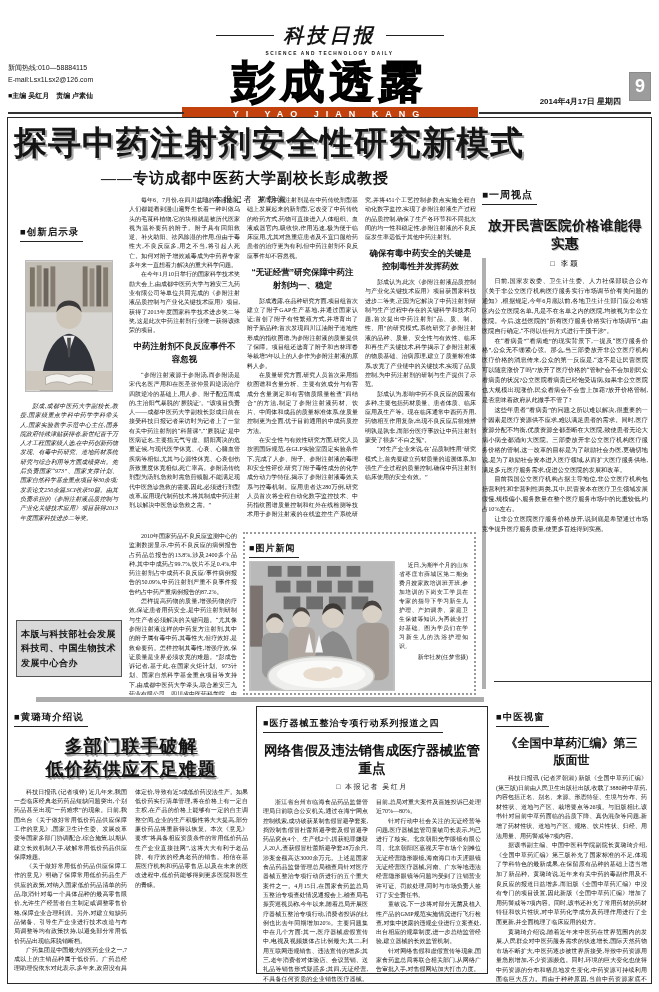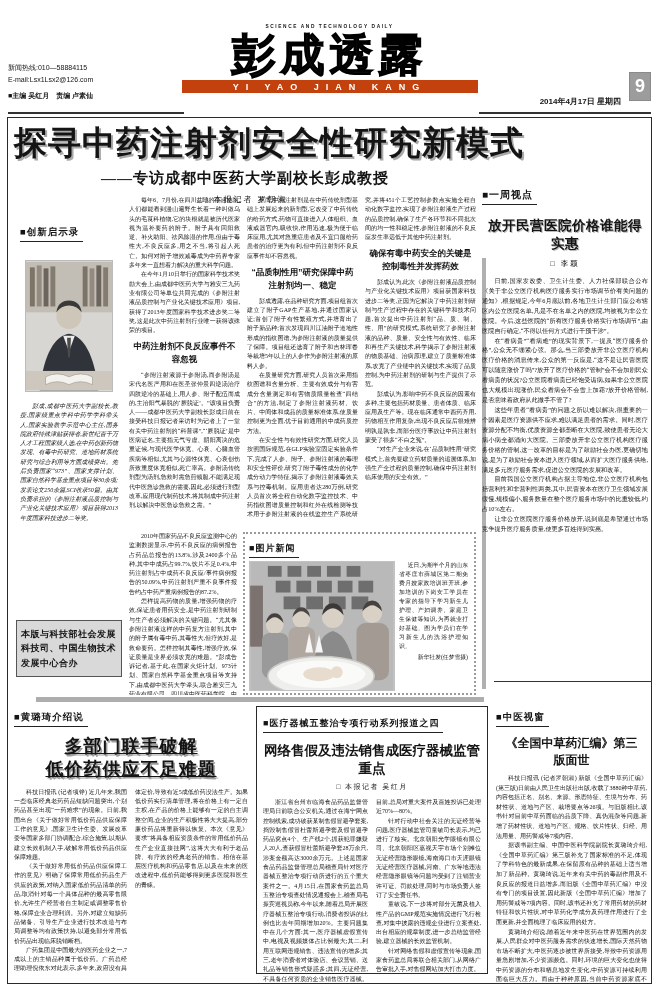--- a/index.html
+++ b/index.html
@@ -92,20 +92,25 @@
 
 <div class="page">
 
   <div class="mast-left">
     <div>新闻热线:010—58884115</div>
     <div>E-mail:Lsx1Lsx2@126.com</div>
     <div class="editors">■主编 吴红月　责编 卢素仙</div>
   </div>
 
   <div class="mast-center">
+    <div class="paper-name-row">
+      <span class="mast-line"></span>
+      <span class="paper-name">科技日报</span>
+      <span class="mast-line"></span>
+    </div>
     <div class="paper-en">SCIENCE AND TECHNOLOGY DAILY</div>
     <div class="section-title">彭成透露</div>
     <div class="pinyin-bar">YI YAO JIAN KANG</div>
   </div>
 
   <div class="mast-date">2014年4月17日 星期四</div>
   <div class="page-badge">9</div>
   <div class="head-rule left"></div>
   <div class="head-rule right"></div>
 
@@ -144,21 +149,21 @@
         </svg>
         <div class="bio">彭成,成都中医药大学副校长,教授,国家级重点学科中药学学科带头人,国家实验教学示范中心主任,国务院政府特殊津贴获得者,新世纪百千万人才工程国家级人选,在中药创新药物发现、有毒中药研究、道地药材系统研究与综合利用等方面成绩突出。先后负责国家“973”、国家支撑计划、国家自然科学基金重点项目等30余项;发表论文250余篇,SCI收录50篇。由其负责承担的《参附注射液品质控制与产业化关键技术应用》项目获得2013年度国家科技进步二等奖。</div>
         <div class="sidebar-foot">本版与科技部社会发展科技司、中国生物技术发展中心合办</div>
       </div>
 
       <div class="article-area">
         <div class="cols3">
           <div class="pgroup"><p class="para">每年6、7月份,在四川盆地的江油地区,人们都能看到漫山遍野生长着一种叫做乌头的毛茛科植物,它的块根就是被历代医家视为温补要药的附子。附子具有回阳救逆、补火助阳、祛风除湿的作用,但由于毒性大,不良反应多,用之不当,将引起人死亡。如何对附子增效减毒成为中药界专家多年来一直想着力解决的重大科学问题。</p><p class="para">在今年1月10日举行的国家科学技术奖励大会上,由成都中医药大学与雅安三九药业有限公司等单位共同完成的《参附注射液品质控制与产业化关键技术应用》项目,获得了2013年度国家科学技术进步奖二等奖,这是此次中药注射剂行业唯一获得该殊荣的项目。</p></div>
           <h4 class="subhead">中药注射剂不良反应事件不容忽视</h4>
           <div class="pgroup"><p class="para">“参附注射液源于参附汤,而参附汤是宋代名医严用和在医圣张仲景四逆汤治疗四肢逆冷的基础上,用人参、附子配伍而成的,主治阳气暴脱的‘厥脱证’。”该项目负责人——成都中医药大学副校长彭成日前在接受科技日报记者采访时为记者上了一堂有关中药注射剂的“科普课”,“‘厥脱证’是中医病证名,主要指元气亏虚、阴阳离决的危重证候,与现代医学休克、心衰、心脑血管疾病等相似,尤其与心源性休克、心衰创伤所致重度休克相似,死亡率高。参附汤传统剂型为汤剂,急救时需急煎顿服,不能满足现代中医急诊急救的需要,因此,必须进行剂型改革,应用现代制药技术,将其制成中药注射剂,以解决中医急诊急救之需。”</p><p class="para">然而,中药注射剂是在中药传统剂型基础上发展起来的新剂型,它改变了中药传统的给药方式,药物可直接进入人体组织、血液或器官内,吸收快,作用迅速,极为便于临床应用,尤其对急重症患者及不宜口服给药患者的治疗更为有利,但中药注射剂不良反应事件却不容忽视。</p></div>
-          <h4 class="subhead">“品质制性用”研究保障中药注射剂均一、稳定</h4>
+          <h4 class="subhead">“无证经营”研究保障中药注射剂均一、稳定</h4>
           <div class="pgroup"><p class="para">彭成透露,在品种研究方面,项目组首次建立了附子GAP生产基地,并通过国家认证;首创了附子有性繁殖方式,并培育出了附子新品种;首次发现四川江油附子道地性形成的指纹图谱,为参附注射液的质量提供了保障。项目组还选育了附子和吉林珲春等栽培5年以上的人参作为参附注射液的原料人参。</p><p class="para">在质量研究方面,研究人员首次采用指纹图谱和含量分析、主要有效成分与有害成分含量测定和有害物质限量检查“四结合”的方法,制定了参附注射液药材、饮片、中间体和成品的质量标准体系,使质量控制更为全面,优于目前通用的中成药质控方法。</p><p class="para">在安全性与有效性研究方面,研究人员按照国际规范,在GLP实验室固定实验条件下,完成了人参、附子、参附注射液的毒理和安全性评价,研究了附子毒性成分的化学成分动力学特征,揭示了参附注射液毒效关系与控毒机制。应用患者达280万例,研究人员首次将全程自动化数字监控技术、中药指纹图谱质量控制和红外在线检测等技术用于参附注射液的在线监控生产系统研究,并将451个工艺控制参数点实施全程自动化数字监控,实现了参附注射液生产过程的品质控制,确保了生产各环节和不同批次间的均一性和稳定性,参附注射液的不良反应发生率远低于其他中药注射剂。</p></div>
           <h4 class="subhead">确保有毒中药安全的关键是控制毒性并发挥药效</h4>
           <div class="pgroup"><p class="para">彭成认为,此次《参附注射液品质控制与产业化关键技术应用》项目获国家科技进步二等奖,正因为它解决了中药注射剂研制与生产过程中存在的关键科学和技术问题,首次提出中药注射剂“品、质、制、性、用”的研究模式,系统研究了参附注射液的品种、质量、安全性与有效性、临床和再生产关键技术,科学揭示了参附注射液的物质基础、治病原理,建立了质量标准体系,攻克了产业链中的关键技术,实现了品质控制,为中药注射剂的研制与生产提供了示范。</p><p class="para">彭成认为,影响中药不良反应的因素有多种,主要包括药材质量、患者体质、临床应用及生产等。现在临床通常中西药齐用,药物相互作用复杂,出现不良反应后很难辨明孰是孰非,而部分医疗事故让中药注射剂蒙受了很多“不白之冤”。</p><p class="para">“对生产企业来说,在‘品质制性用’研究模式上,首先要建立药材质量的追溯体系,加强生产全过程的质量控制,确保中药注射剂临床使用的安全有效。”</p></div>
         </div>
 
         <div class="below-row">
           <div class="cont-col">
               <p class="para">2010年国家药品不良反应监测中心的监测数据显示,中药不良反应的病例报告占药品总报告的13.8%,涉及2400多个品种,其中中成药占99.7%,饮片不足0.4%,中药注射剂占中成药不良反应/事件病例报告的50.09%,中药注射剂严重不良事件报告约占中药严重病例报告的87.2%。</p>
               <p class="para">怎样提高药物的质量,增强药物的疗效,保证患者用药安全,是中药注射剂研制与生产者必须解决的关键问题。“尤其像参附注射液这样的中药复方注射剂,其中的附子属有毒中药,其毒性大,但疗效好,是救命要药。怎样控制其毒性,增强疗效,保证质量是业界必须攻克的难题。”彭成告诉记者,基于此,在国家火炬计划、973计划、国家自然科学基金重点项目等支持下,由成都中医药大学牵头,联合雅安三九药业有限公司、四川省中医药科学院、中国食品药品检定研究院、天津中医药大学和四川大学华西医院等“产学研用”单位组成了攻关项目组。</p>
             </div>

